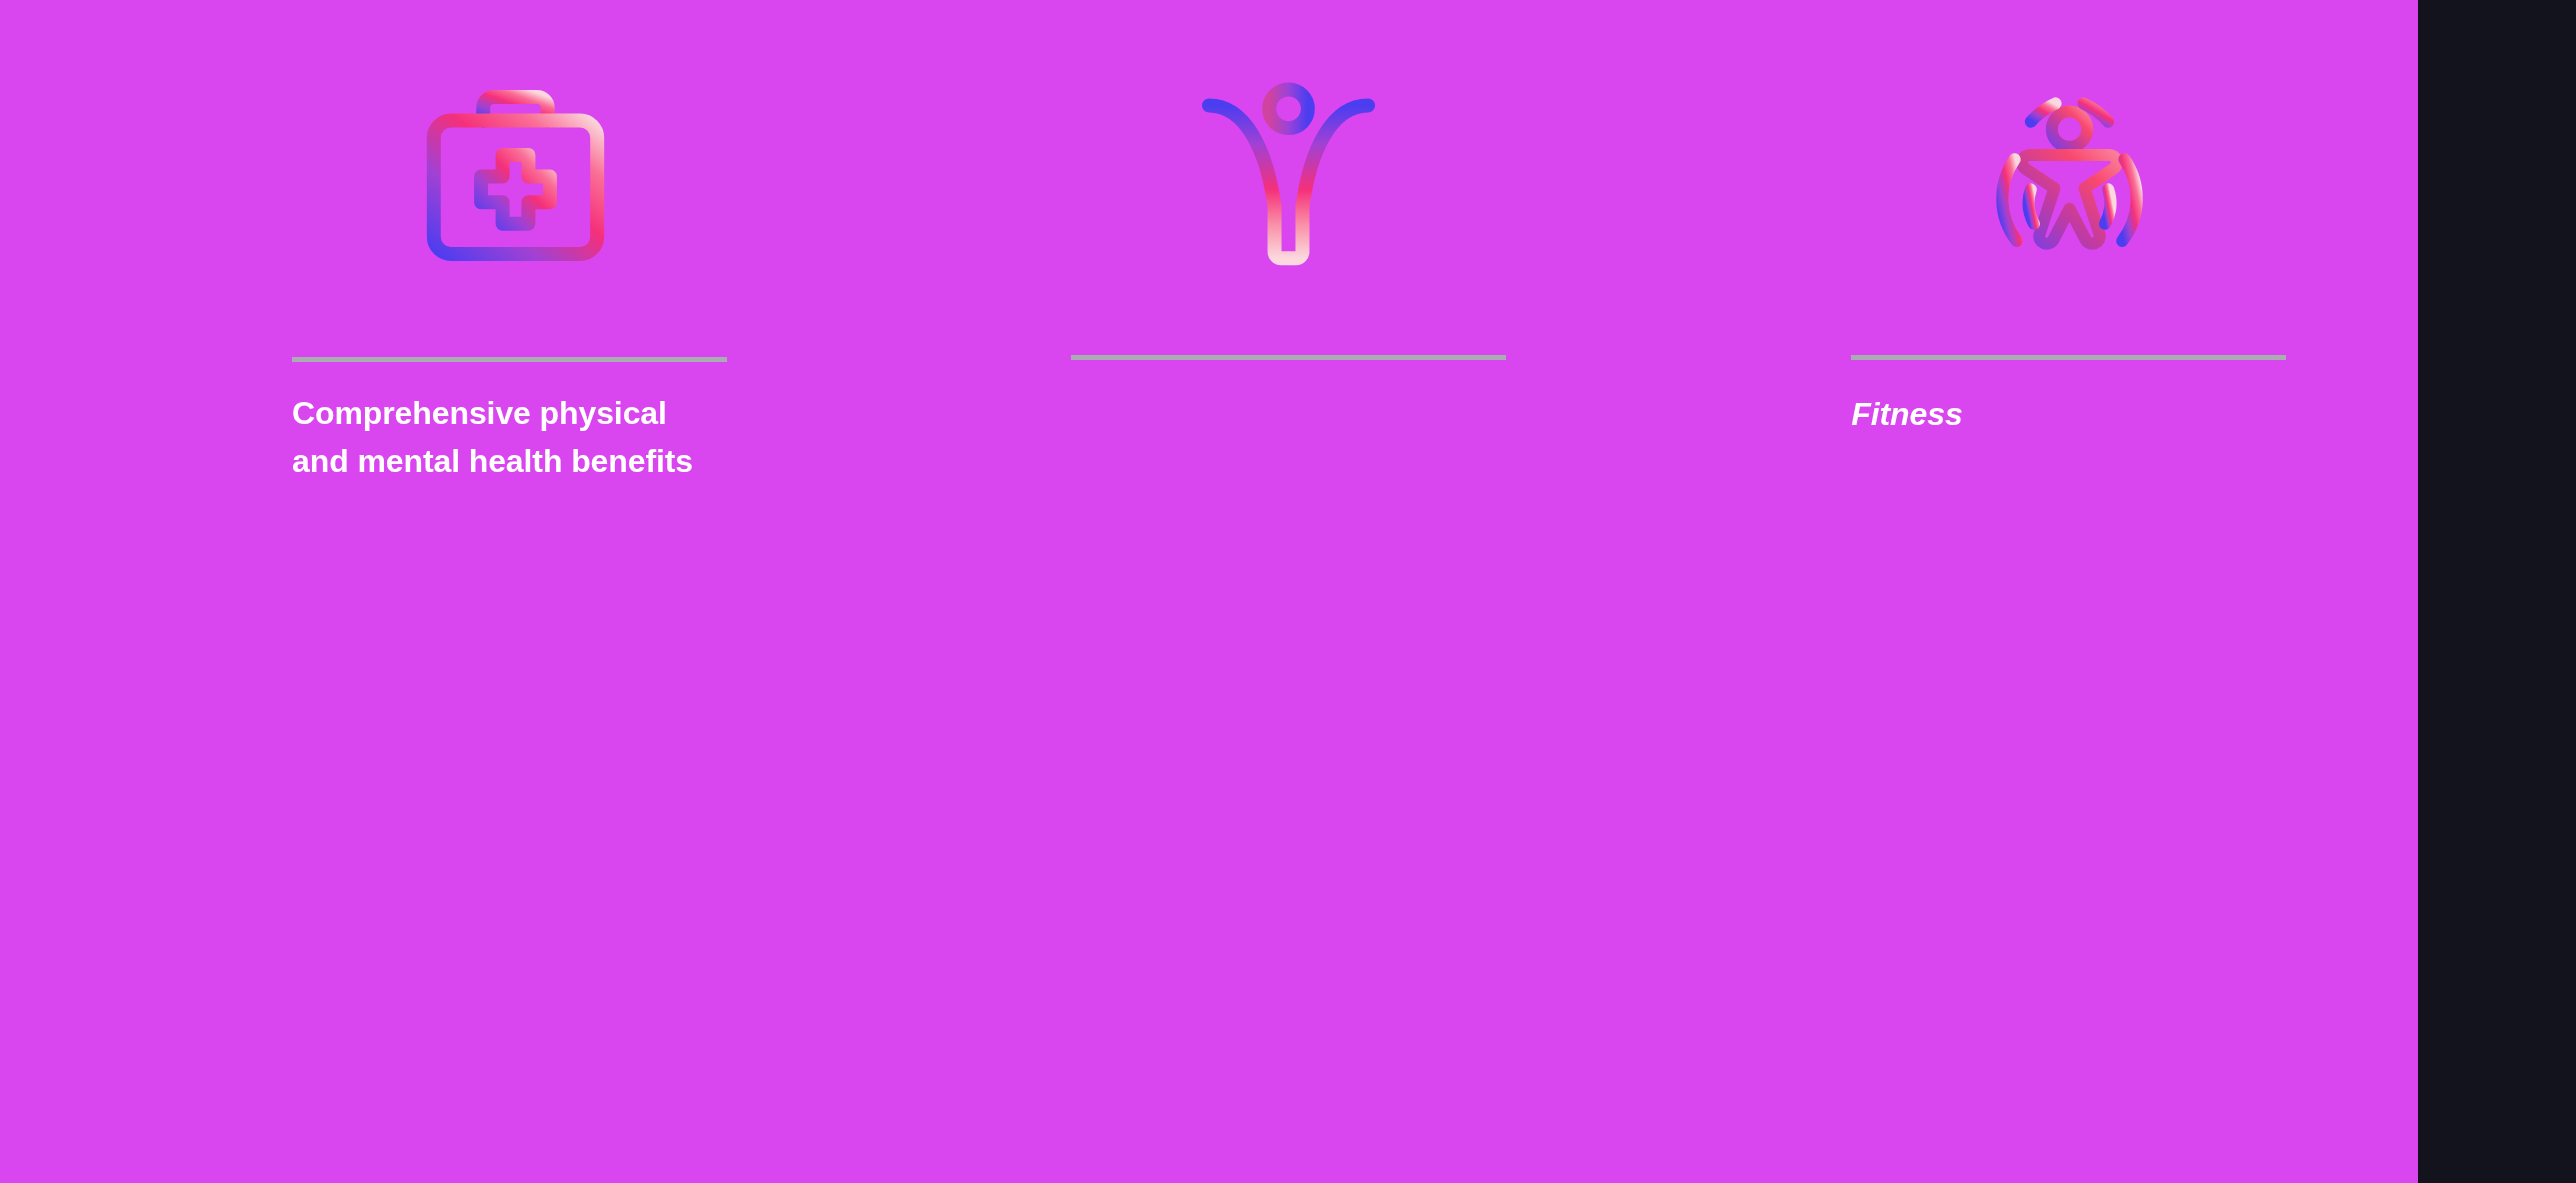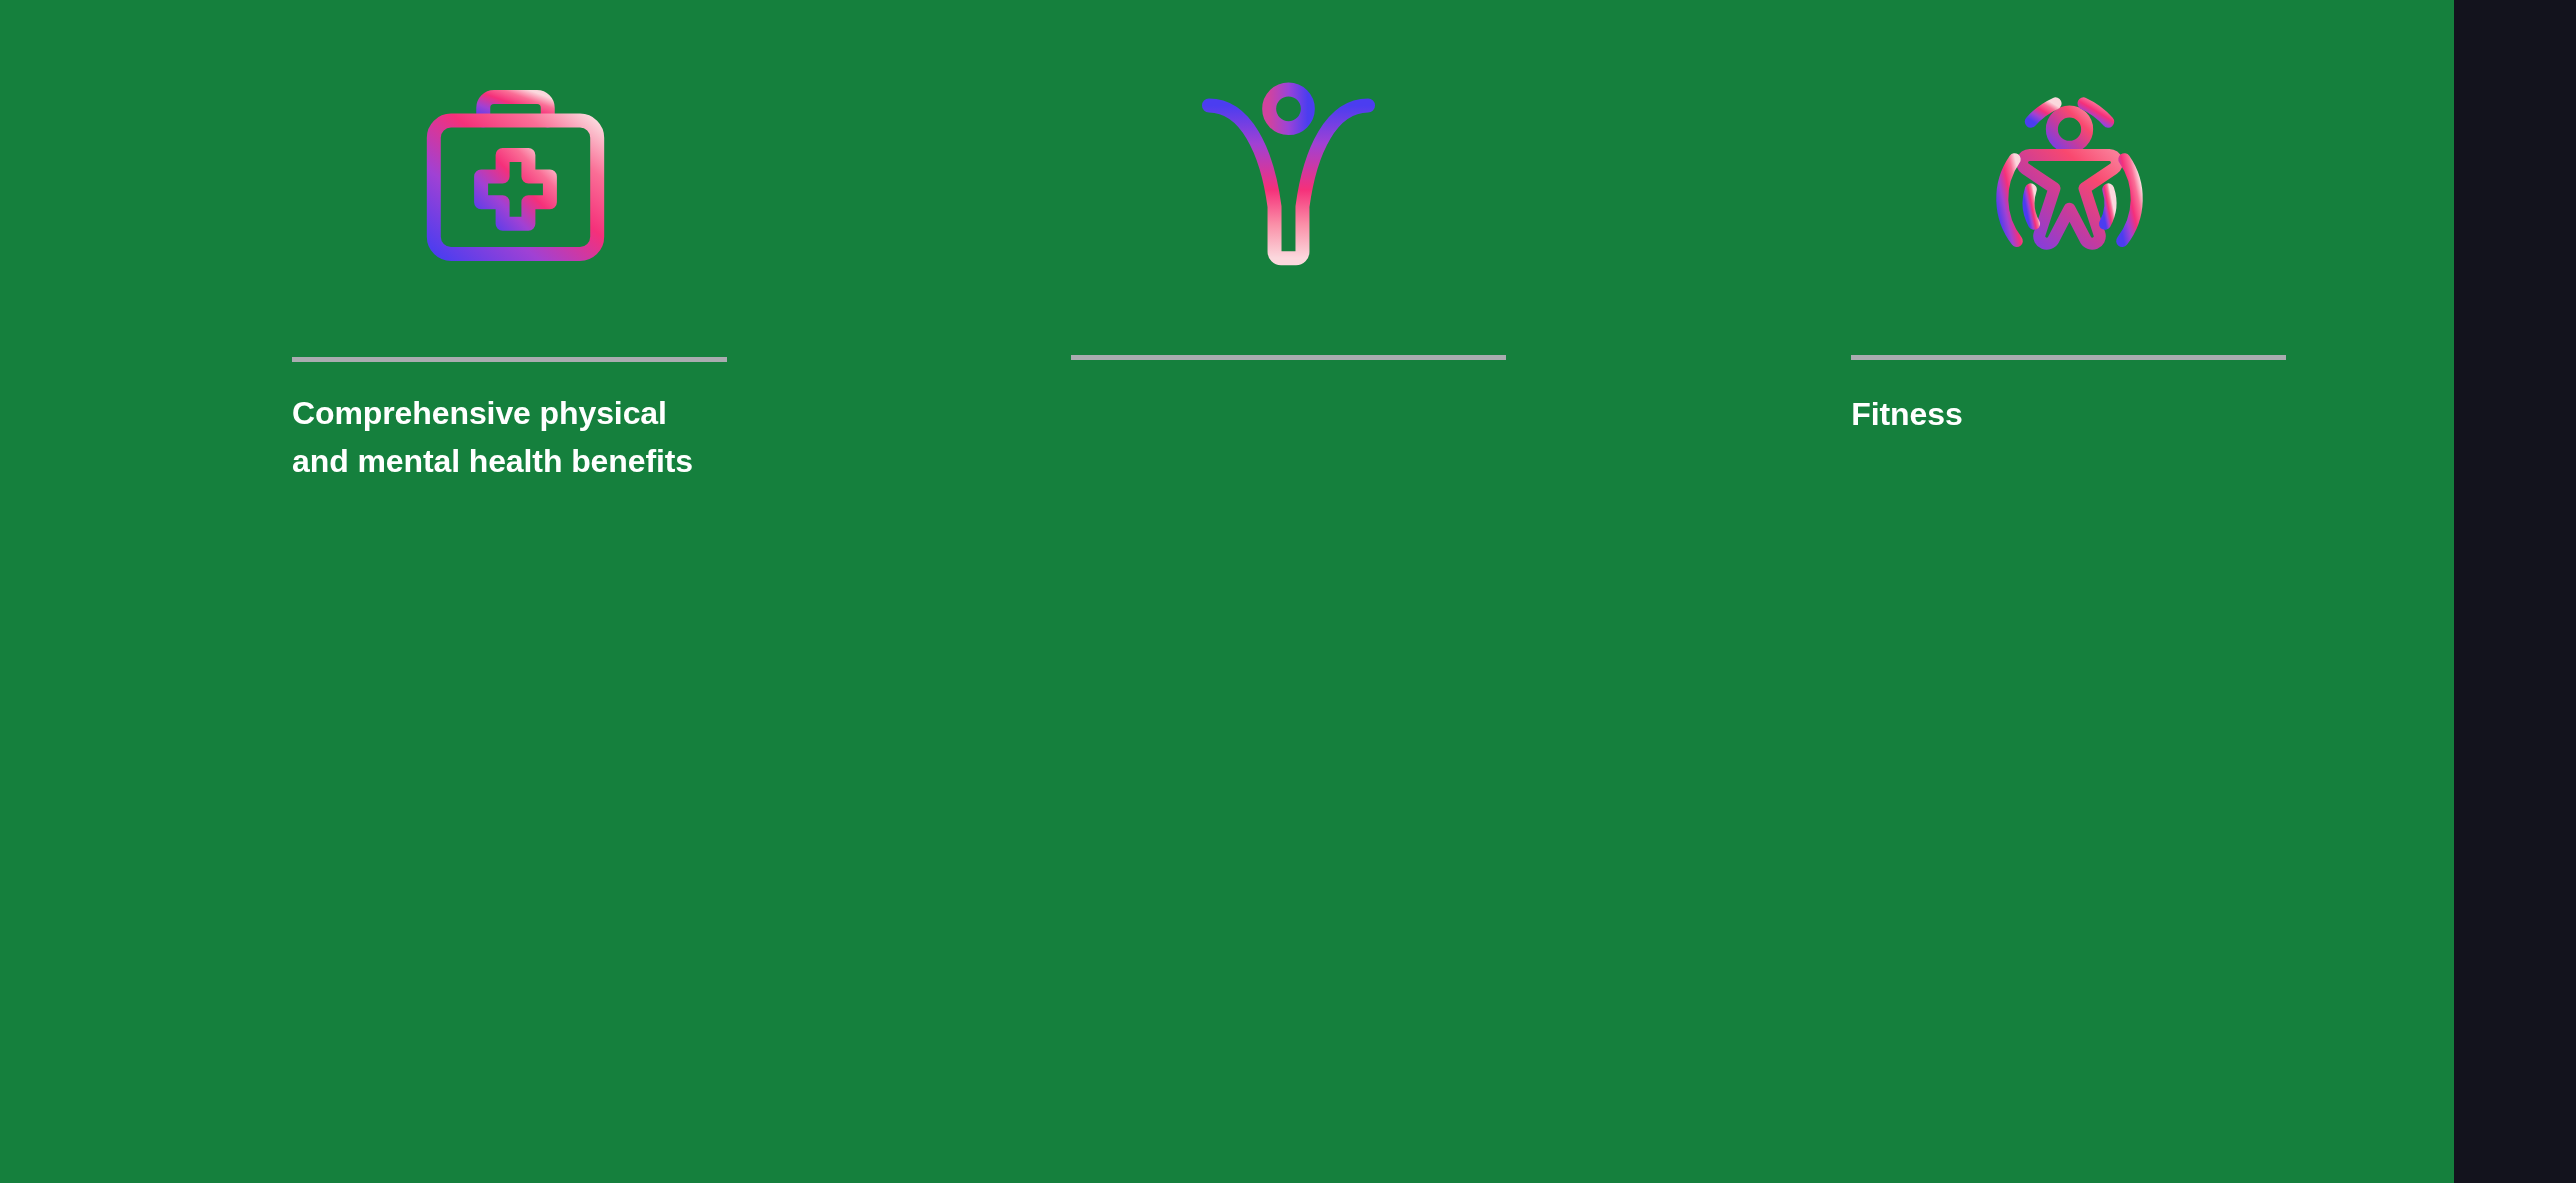--- a/index.html
+++ b/index.html
@@ -13,22 +13,21 @@
     height: 1184px;
     overflow: hidden;
     font-family: "Liberation Sans", sans-serif;
     -webkit-font-smoothing: antialiased;
   }
 
   .page {
     position: relative;
     width: 2418px;
     height: 1184px;
-    background: #15803d;
-    padding-left: 36px;
+    background: #d946ef;
   }
 
   .grid {
     position: absolute;
     left: 0;
     top: 0;
     width: 2576px;
     height: 1184px;
     display: grid;
     grid-template-columns: 1fr 1fr 1fr;
@@ -77,21 +76,21 @@
   #c0 .icon-wrap { left: 408px;  top: 64px; width: 215px; }
   #c0 .divider   { left: 292px;  top: 357px;  width: 435px; }
   #c0 .label     { left: 292px;  top: 389px;  width: 537px; }
 
   #c1 .icon-wrap { left: 1181px; top: 64px; width: 215px; }
   #c1 .divider   { left: 1071px; top: 355px;  width: 435px; }
   #c1 .label     { left: 1071px; top: 390px;  width: 564px; }
 
   #c2 .icon-wrap { left: 1962px; top: 64px; width: 215px; }
   #c2 .divider   { left: 1851px; top: 355px;  width: 435px; }
-  #c2 .label     { left: 1851px; top: 390px;  width: 537px; }
+  #c2 .label     { left: 1851px; top: 390px;  width: 537px; font-style: italic; }
 
 </style>
 </head>
 <body style="background: rgb(19, 19, 29);">
 
 <div class="page">
   <div class="grid">
 
     <div class="cell col0" id="c0">
       <div class="icon-wrap">

